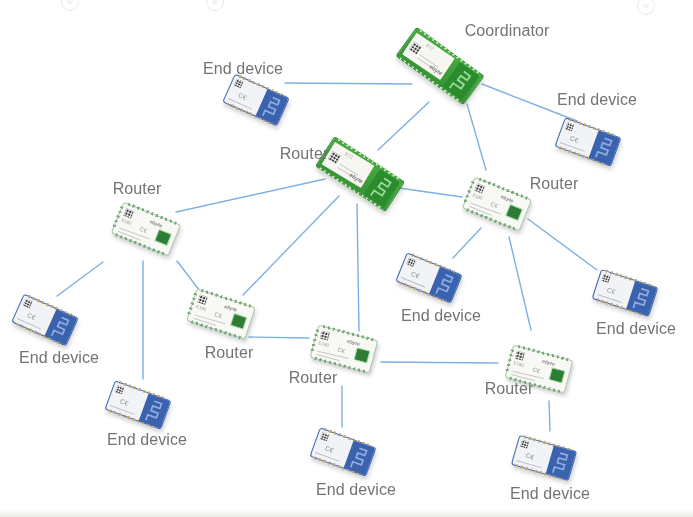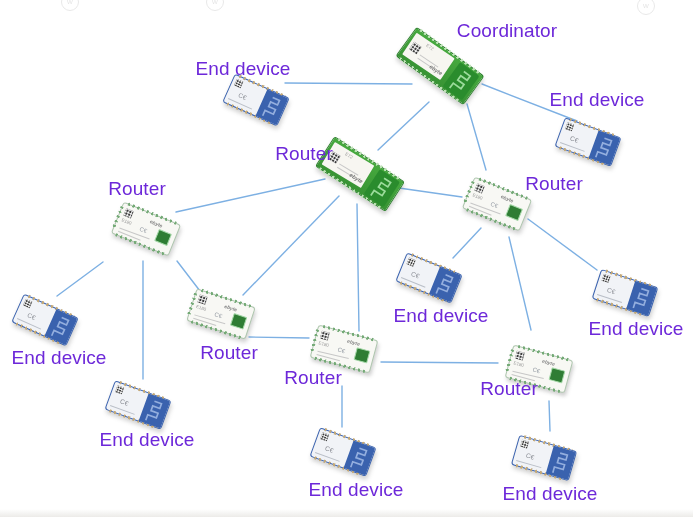--- a/index.html
+++ b/index.html
@@ -4,21 +4,21 @@
 <style>
   html,body { margin:0; padding:0; background:#ffffff; }
   .stage {
     position:relative; width:693px; height:517px; background:#ffffff;
     overflow:hidden; font-family:"Liberation Sans", sans-serif;
   }
   svg.edges { position:absolute; left:0; top:0; width:693px; height:517px; }
 
   .node-label {
     position:absolute; transform:translate(-50%,-50%);
-    font-size:19px; color:#6d28d9; white-space:nowrap; letter-spacing:.1px;
+    font-size:16px; color:#737373; white-space:nowrap; letter-spacing:.1px;
   }
 
   
   .module { position:absolute; box-sizing:border-box;
             box-shadow:2px 3px 4px rgba(90,90,90,.28); }
 
   .module.green { width:84px; height:36px; border-radius:3px;
     background:linear-gradient(180deg,#46a93e,#389334);
     border:1px solid #2c7f2c; }
   .green .sticker { position:absolute; left:3px; top:3px; width:46px; height:26px;

